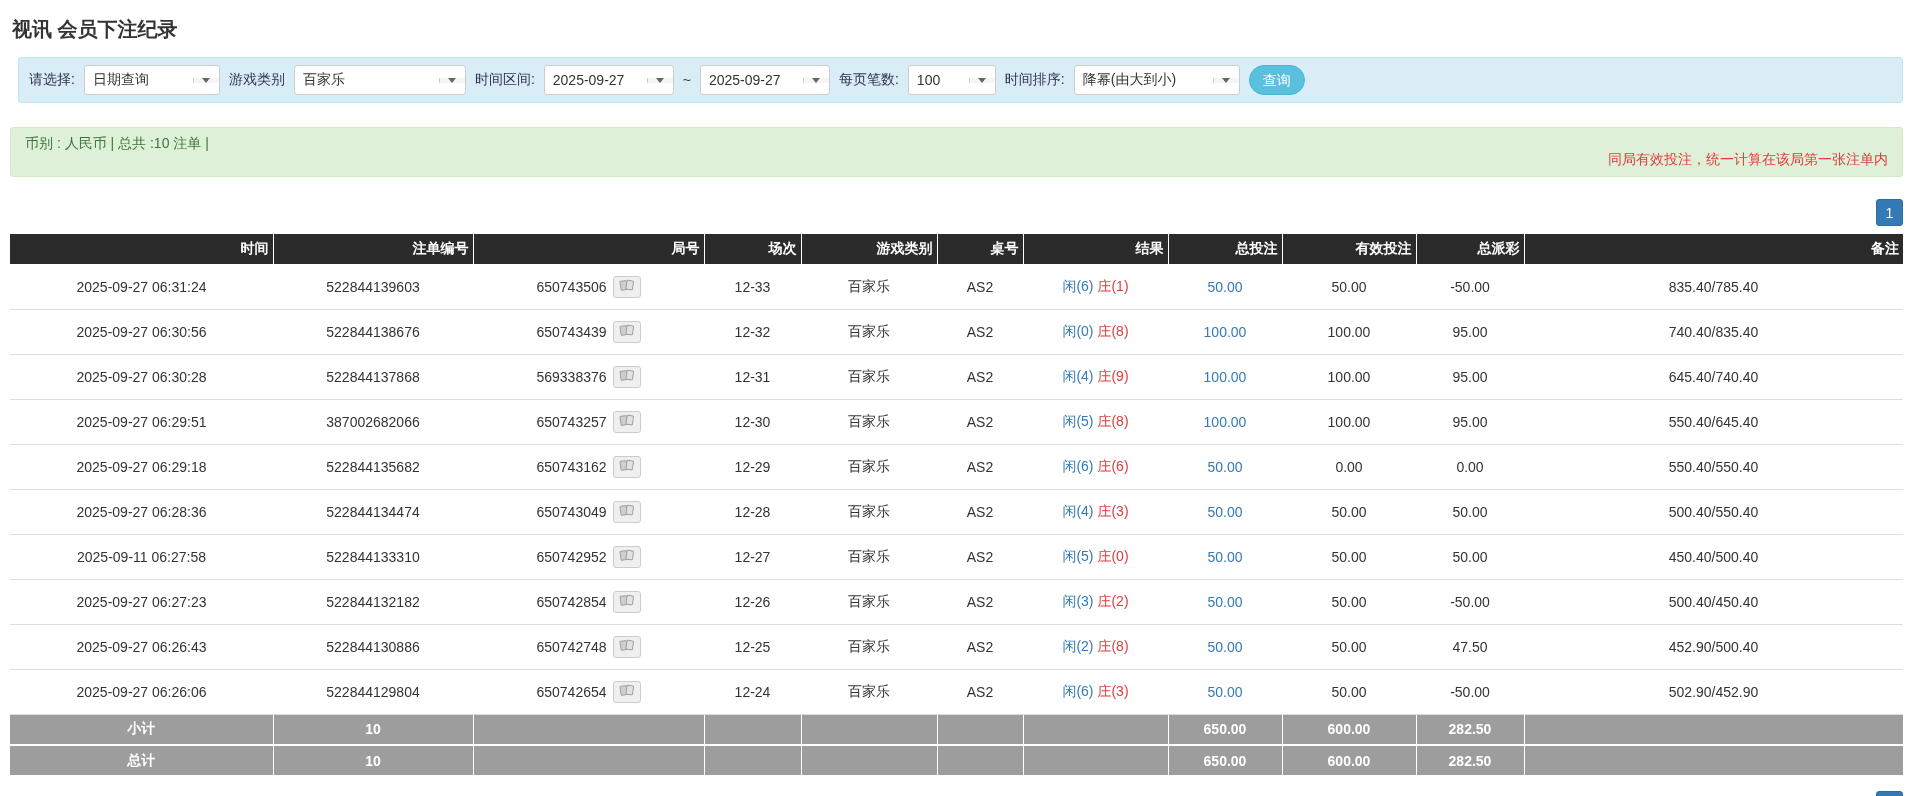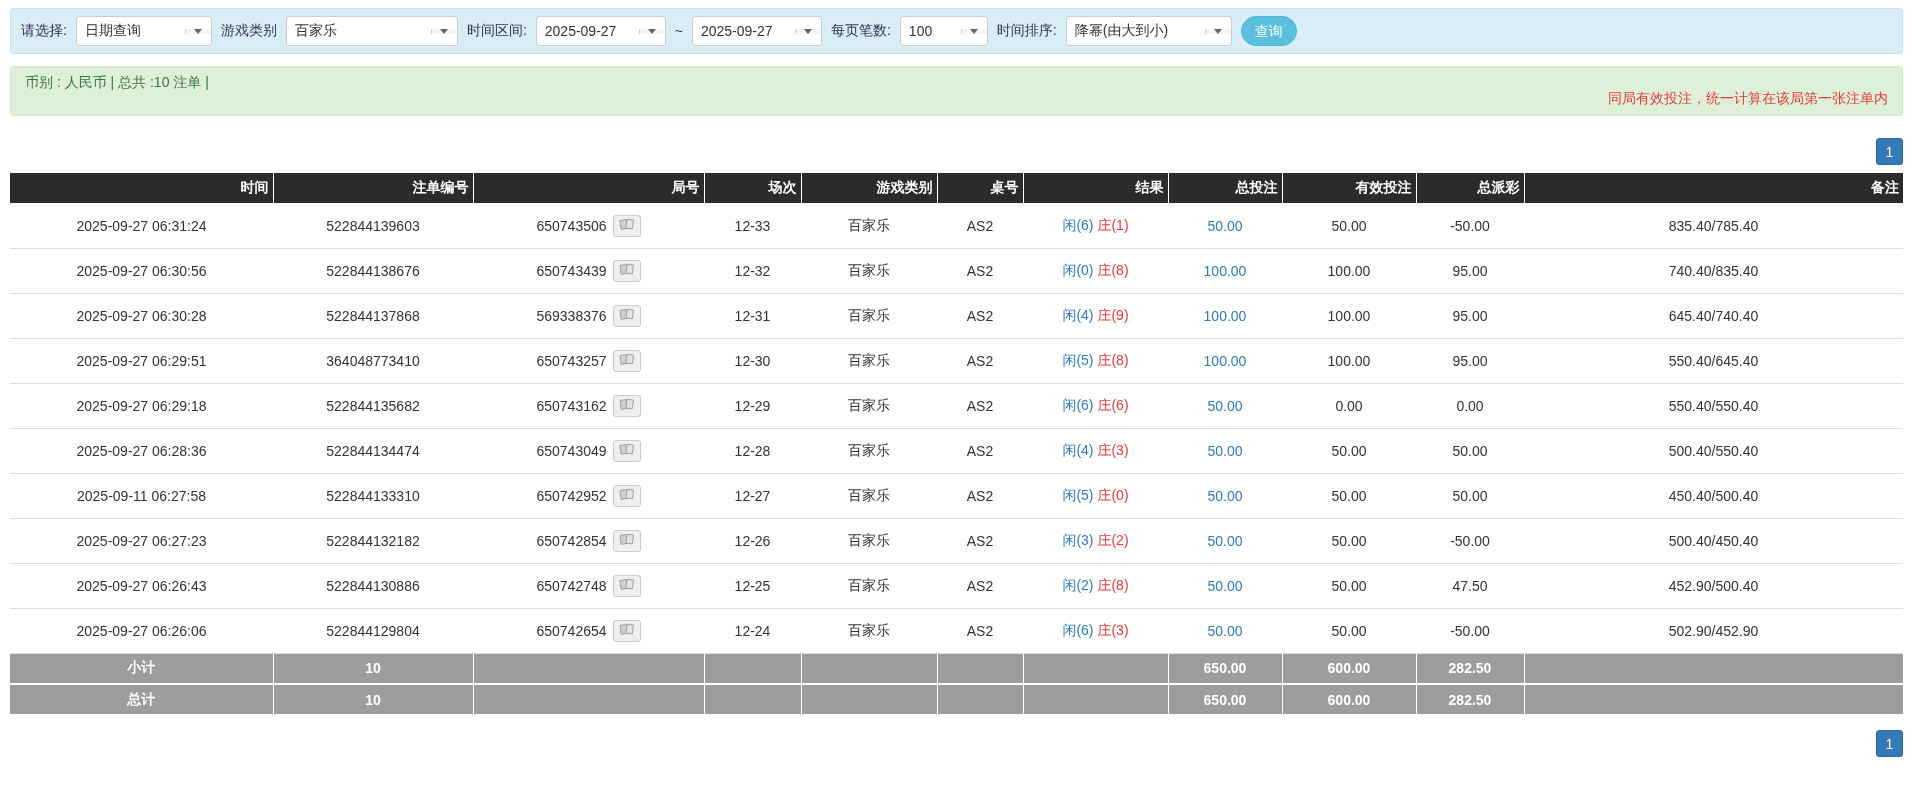--- a/index.html
+++ b/index.html
@@ -36,20 +36,21 @@
   
   .filter-bar{
     display:flex;
     align-items:center;
     gap:9px;
     background:var(--filter_bg);
     border:1px solid var(--filter_border);
     border-radius:3px;
     height:46px;
     padding:0 10px;
+    margin-left:8px;
   }
   .flabel{
     font-size:14px;
     color:#335;
     white-space:nowrap;
   }
   .combo{
     display:inline-flex;
     align-items:center;
     height:30px;
@@ -94,21 +95,21 @@
     font-family:inherit;
     padding:6px 13px;
     border-radius:15px;
     cursor:pointer;
     line-height:1;
     height:30px;
   }
 
   
   .summary-bar{
-    margin-top:12px;
+    margin-top:24px;
     background:var(--summary_bg);
     border:1px solid var(--summary_border);
     border-radius:3px;
     min-height:50px;
     padding:7px 14px;
     display:flex;
     justify-content:space-between;
   }
   .summary-left{
     font-size:14px;
@@ -201,20 +202,21 @@
     padding:0 4px;
     white-space:nowrap;
   }
   table.records tfoot td:last-child{border-right:0;}
 </style>
 </head>
 <body>
 
 <div class="container">
 
+  <div class="page-title">视讯 会员下注纪录</div>
 
   <div class="filter-bar">
     <span class="flabel">请选择:</span>
     <span class="combo">
       <input style="width: 108px;" value="日期查询">
       <button class="combo-btn">
           <span class="caret"></span>
         </button>
     </span>
 
@@ -348,21 +350,21 @@
           <td>百家乐</td>
           <td>AS2</td>
           <td><span class="player">闲(4)</span> <span class="banker">庄(9)</span></td>
           <td><a class="bet-link">100.00</a></td>
           <td>100.00</td>
           <td>95.00</td>
           <td>645.40/740.40</td>
         </tr>
         <tr>
           <td>2025-09-27 06:29:51</td>
-          <td>364048773410</td>
+          <td>387002682066</td>
           <td><span class="round-no">650743257</span><button class="cards-btn">
               <span><svg width="16" height="13" viewBox="0 0 16 13" aria-hidden="true">
                   <rect x="1.5" y="2" width="6.5" height="9" rx="1" fill="#cfcfcf" stroke="#a0a0a0" transform="rotate(-8 4.5 6.5)"></rect>
                   <rect x="7.5" y="1.5" width="6.5" height="9" rx="1" fill="#e2e2e2" stroke="#a0a0a0" transform="rotate(8 10.5 6)"></rect>
                 </svg></span>
             </button></td>
           <td>12-30</td>
           <td>百家乐</td>
           <td>AS2</td>
           <td><span class="player">闲(5)</span> <span class="banker">庄(8)</span></td>

